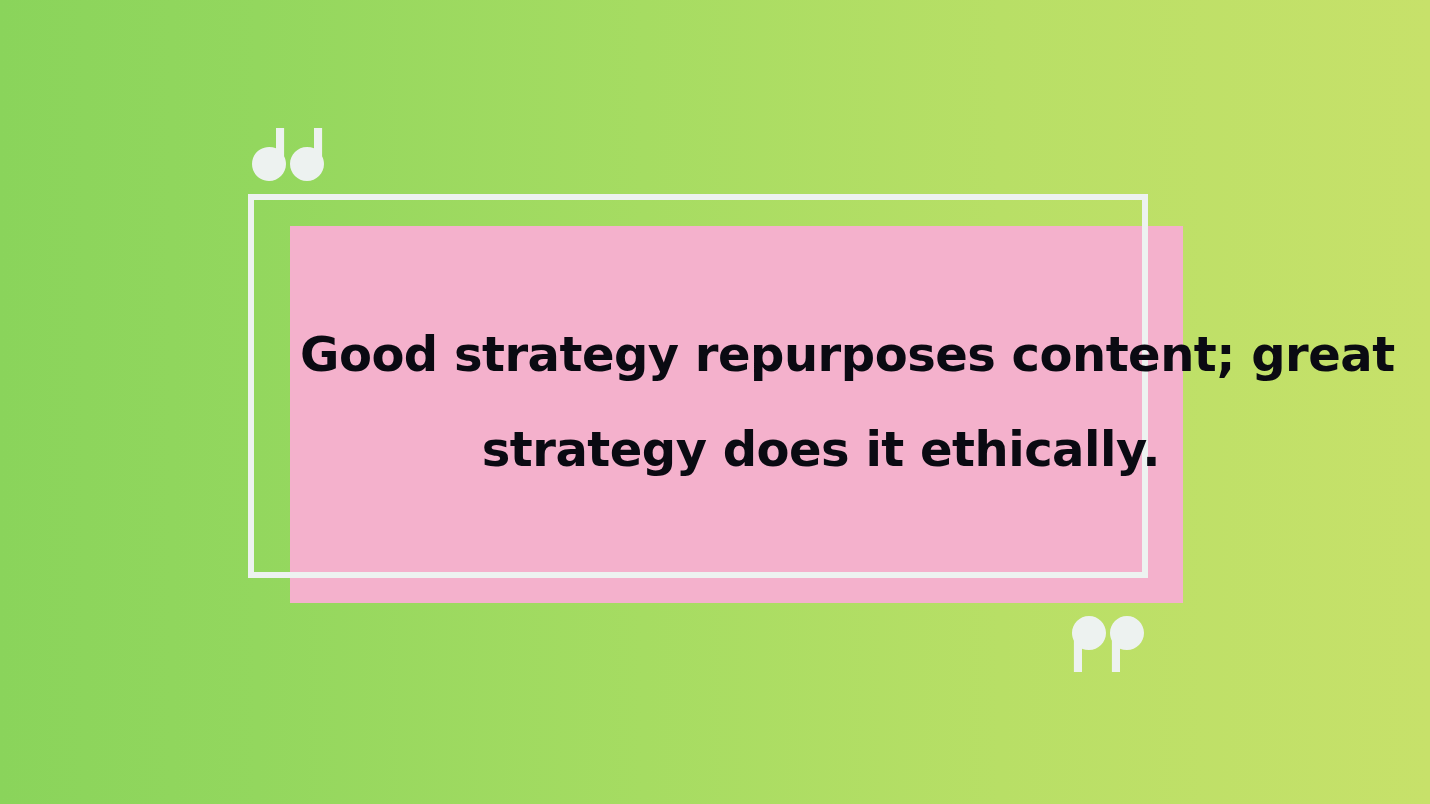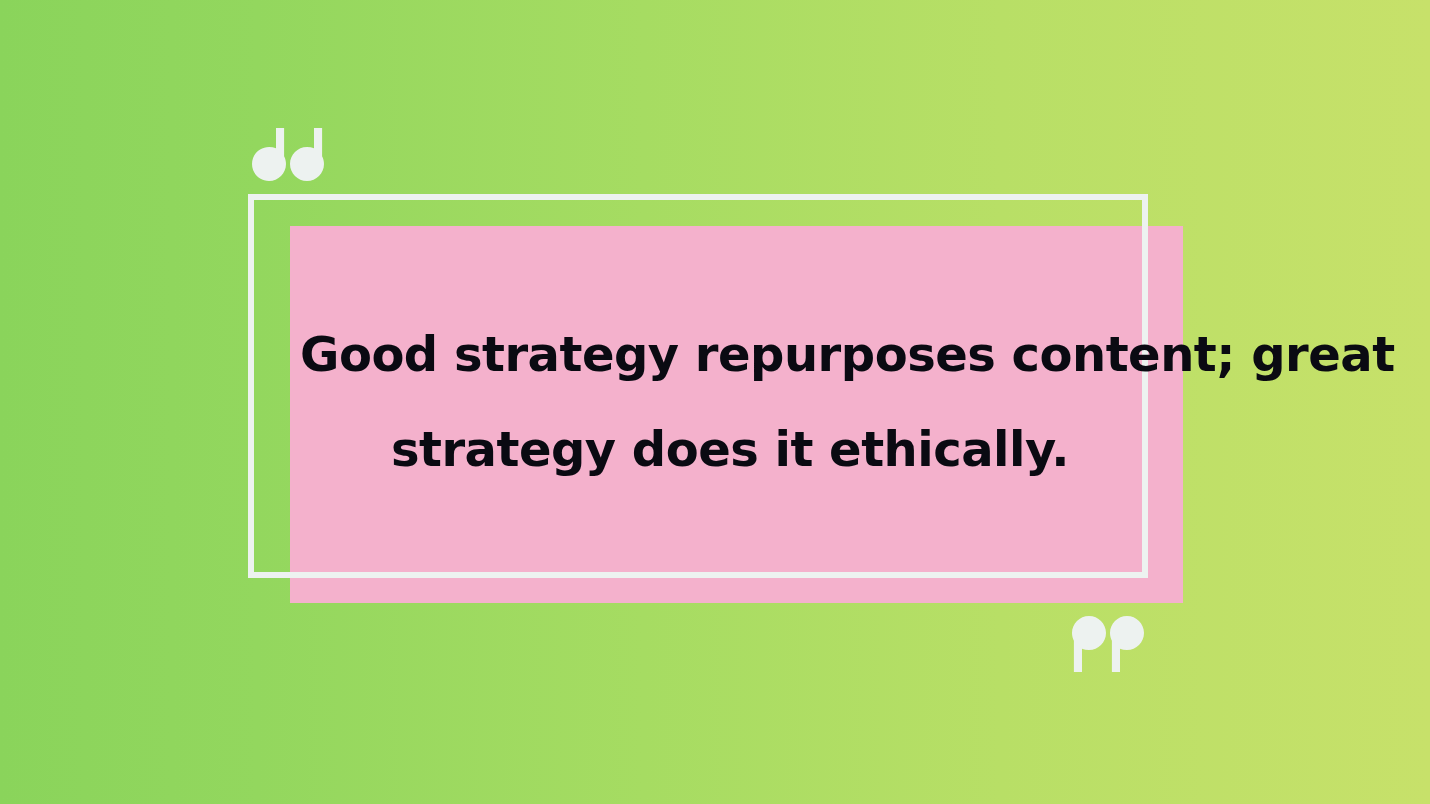--- a/index.html
+++ b/index.html
@@ -77,20 +77,21 @@
     line-height: 1.0;
     letter-spacing: -0.5px;
     -webkit-font-smoothing: antialiased;
   }
   .quote-line {
     display: block;
     white-space: nowrap;
   }
   .quote-line + .quote-line {
     margin-top: 0.98em;
+    text-align: right;
   }
 </style>
 </head>
 <body>
 
 <div id="slide">
 
   <span class="quote-group quote-open">
     <svg width="74" height="58" viewBox="0 0 74 58" xmlns="http://www.w3.org/2000/svg" aria-hidden="true">
       <g fill="#EDF2F0">

